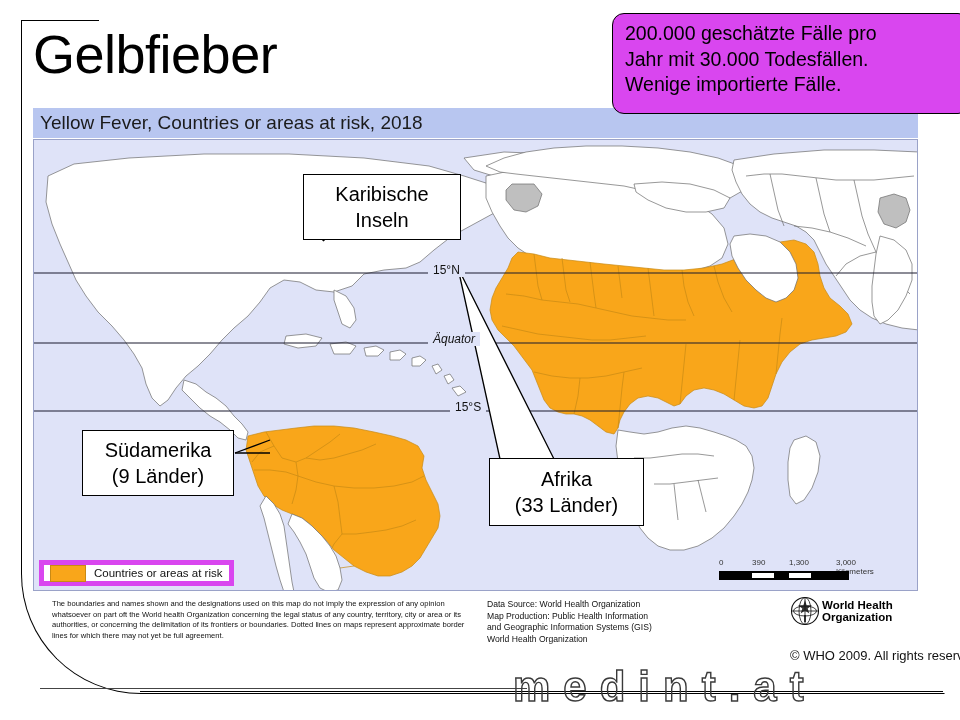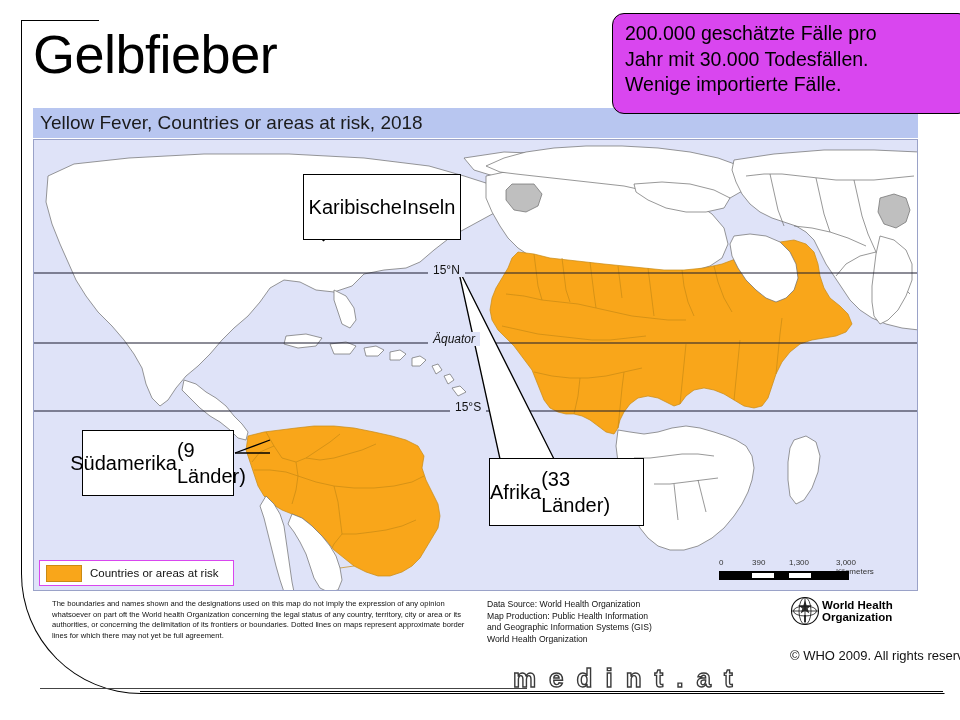--- a/index.html
+++ b/index.html
@@ -63,21 +63,21 @@
     position:absolute;font-size:12px;color:#111;background:#dfe3f8;
     padding:0 5px;white-space:nowrap;
   }
   #lat-15n{left:428px;top:263px;}
   #lat-eq{left:428px;top:332px;font-style:italic;}
   #lat-15s{left:450px;top:400px;}
 
   
   .legend{
     position:absolute;left:38px;top:559px;width:195px;height:26px;
-    background:#ffffff;border:1px solid #d946ef;box-sizing:border-box;
+    background:#ffffff;border:5px solid #d946ef;box-sizing:border-box;
     display:flex;align-items:center;gap:8px;padding:0 6px;
   }
   .legend .swatch{width:34px;height:15px;background:#f9a61a;border:1px solid #c98a14;}
   .legend .lbl{font-size:11.5px;color:#111;white-space:nowrap;}
 
   
   .scale{position:absolute;left:718px;top:557px;width:172px;}
   .scale .nums{position:relative;height:11px;}
   .scale .nums span{position:absolute;font-size:8px;color:#333;}
   .scale .bar{position:relative;height:9px;background:#000;margin-top:2px;}
@@ -95,32 +95,32 @@
 
   
   .who{position:absolute;left:790px;top:596px;width:160px;}
   .who-row{display:flex;align-items:center;gap:2px;}
   .who-name{font-size:11.5px;line-height:12.5px;font-weight:bold;color:#000;}
   .who-copy{margin-top:22px;font-size:13px;color:#111;white-space:nowrap;}
 
   
   .callout{
     position:absolute;background:#ffffff;border:1.5px solid #000;
-    box-sizing:border-box;display:flex;flex-direction:row;
+    box-sizing:border-box;display:flex;flex-direction:column;
     align-items:center;justify-content:center;
     font-size:20px;line-height:26px;color:#000;z-index:6;
   }
   #callout-caribbean{left:303px;top:174px;width:158px;height:66px;}
   #callout-southamerica{left:82px;top:430px;width:152px;height:66px;}
   #callout-africa{left:489px;top:458px;width:155px;height:68px;}
 
   
   .watermark{
     position:absolute;left:513px;top:663px;
-    font-size:26px;letter-spacing:13px;font-weight:bold;
+    font-size:42px;letter-spacing:13px;font-weight:bold;
     color:transparent;
     -webkit-text-stroke:1.4px #3a3a3a;
     white-space:nowrap;
   }
   .wm-rule{position:absolute;left:40px;top:688px;width:487px;height:0;border-top:1.4px solid #444;}
 </style>
 </head>
 <body>
 
 <div id="root">

